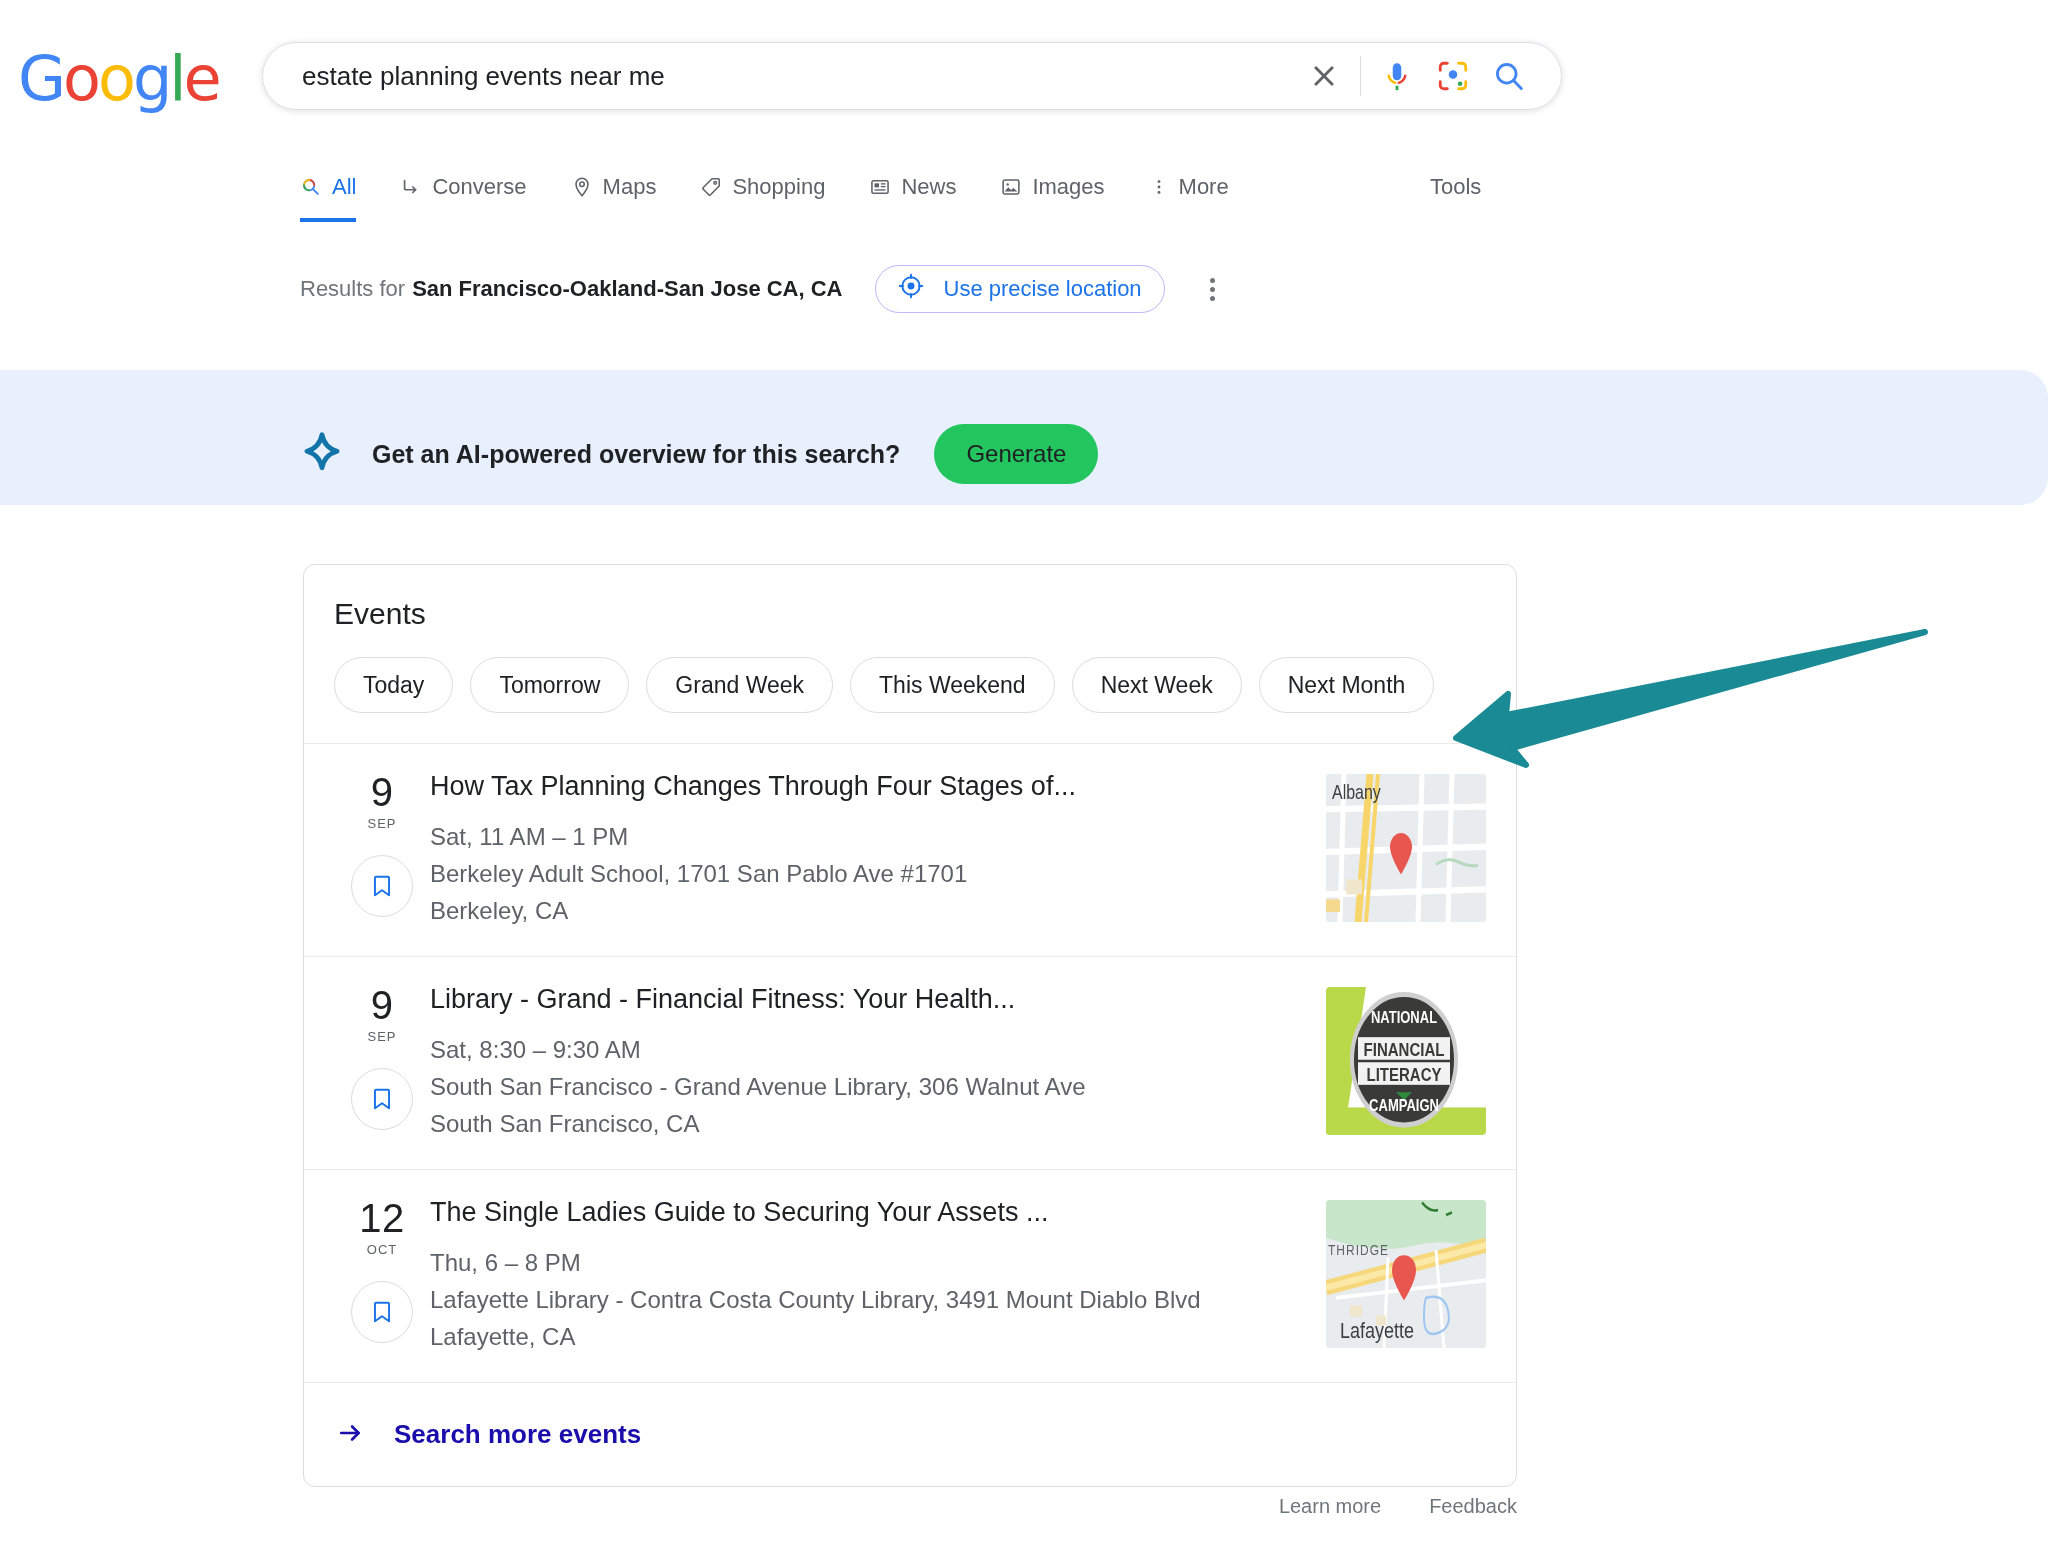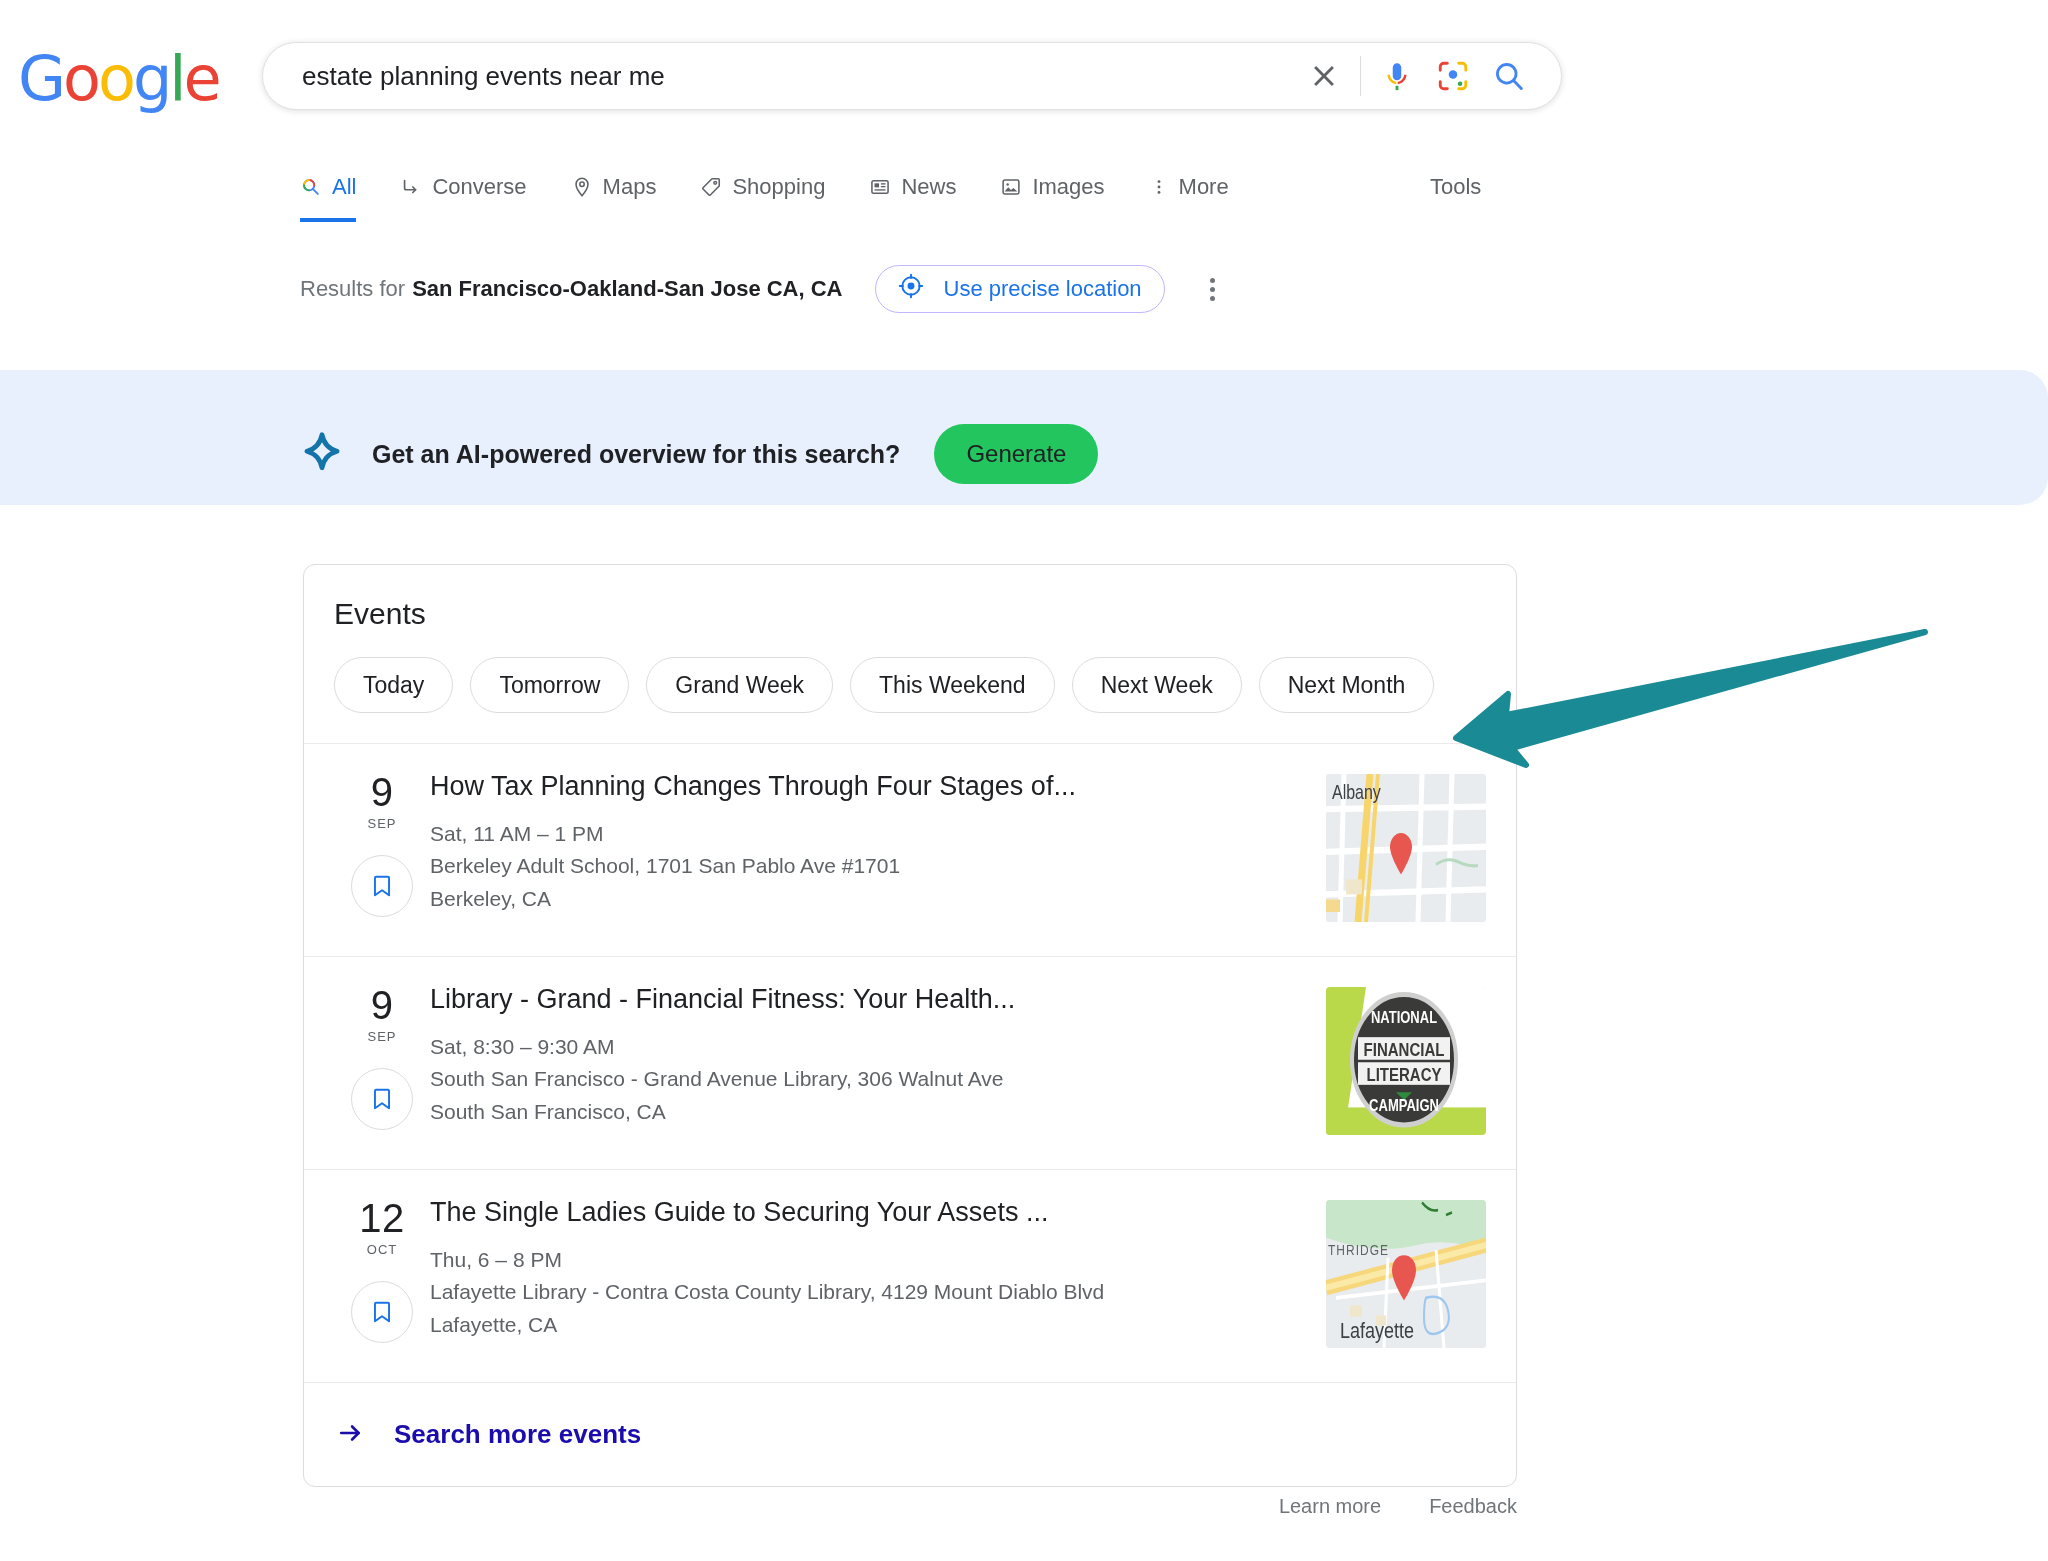--- a/index.html
+++ b/index.html
@@ -188,21 +188,21 @@
     border: 1px solid #dadce0;
     display: flex; align-items: center; justify-content: center;
     background: #fff; cursor: pointer;
   }
   .ev-body { flex: 1; padding-right: 24px; padding-top: 0; }
   .ev-title {
     font-size: 27px; color: #202124; line-height: 1.25;
     margin-bottom: 14px;
   }
   .ev-meta {
-    font-size: 21px; color: #5f6368; line-height: 1.55;
+    font-size: 24px; color: #5f6368; line-height: 1.55;
   }
   .ev-thumb {
     width: 160px; height: 148px; flex: 0 0 160px;
     border-radius: 4px; overflow: hidden;
     position: relative; margin-top: 4px;
     background: #e8eaed;
   }
   .ev-thumb svg { display: block; width: 100%; height: 100%; }
 
   .more-events {
@@ -508,21 +508,21 @@
       <div class="ev-month">OCT</div>
       <div class="ev-bookmark">
         <svg width="26" height="30" viewBox="0 0 24 24">
           <path d="M6.5 3.5h11a1 1 0 0 1 1 1v16l-6.5-4.6L5.5 20.5v-16a1 1 0 0 1 1-1z" fill="none" stroke="#1a73e8" stroke-width="1.8" stroke-linejoin="round"></path>
         </svg>
       </div>
     </div>
     <div class="ev-body">
       <div class="ev-title">The Single Ladies Guide to Securing Your Assets ...</div>
       <div class="ev-meta">Thu, 6 – 8 PM</div>
-      <div class="ev-meta">Lafayette Library - Contra Costa County Library, 4129 Mount Diablo Blvd</div>
+      <div class="ev-meta">Lafayette Library - Contra Costa County Library, 3491 Mount Diablo Blvd</div>
       <div class="ev-meta">Lafayette, CA</div>
     </div>
     <div class="ev-thumb">
       <svg viewBox="0 0 160 118" preserveAspectRatio="none">
         <rect width="160" height="118" fill="#e9ecee"></rect>
         <path d="M0 0 H160 V40 Q120 30 90 36 Q50 44 0 30 Z" fill="#c8e6c9"></path>
         <path d="M96 2 q8 8 16 6" stroke="#2e7d32" stroke-width="2" fill="none"></path>
         <path d="M120 12 l6 -2" stroke="#2e7d32" stroke-width="2" fill="none"></path>
         <path d="M0 70 L160 36" stroke="#f7d77b" stroke-width="12" fill="none"></path>
         <path d="M0 70 L160 36" stroke="#fbe9a8" stroke-width="5" fill="none"></path>

